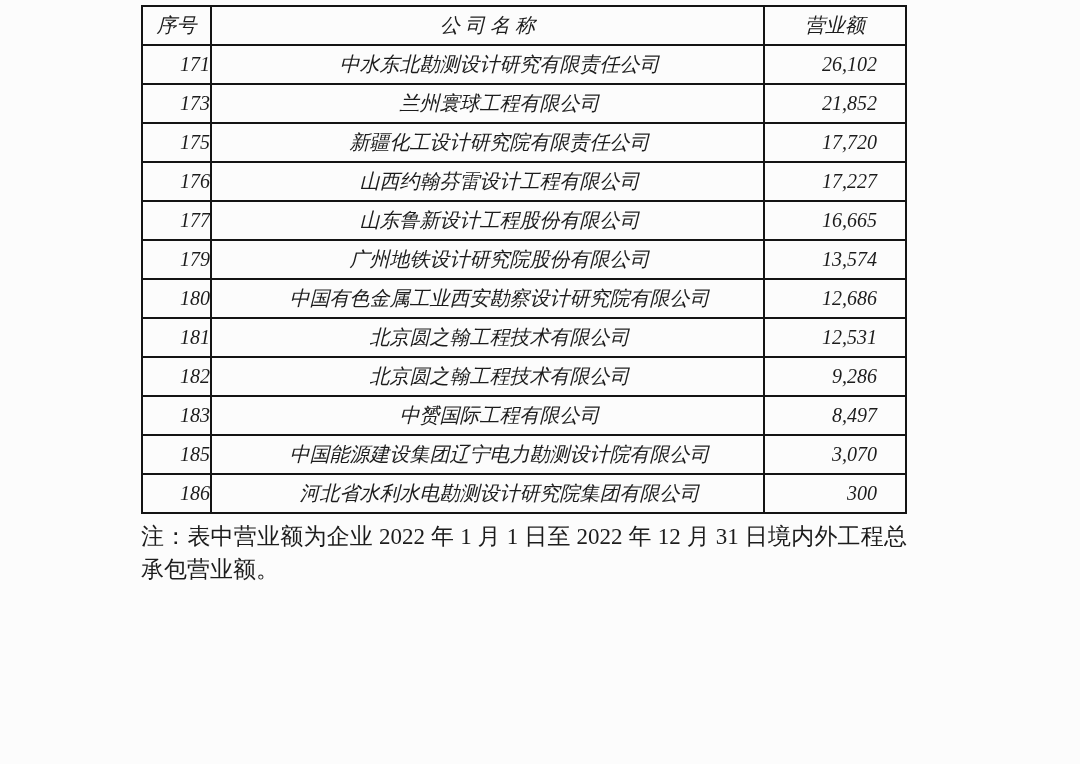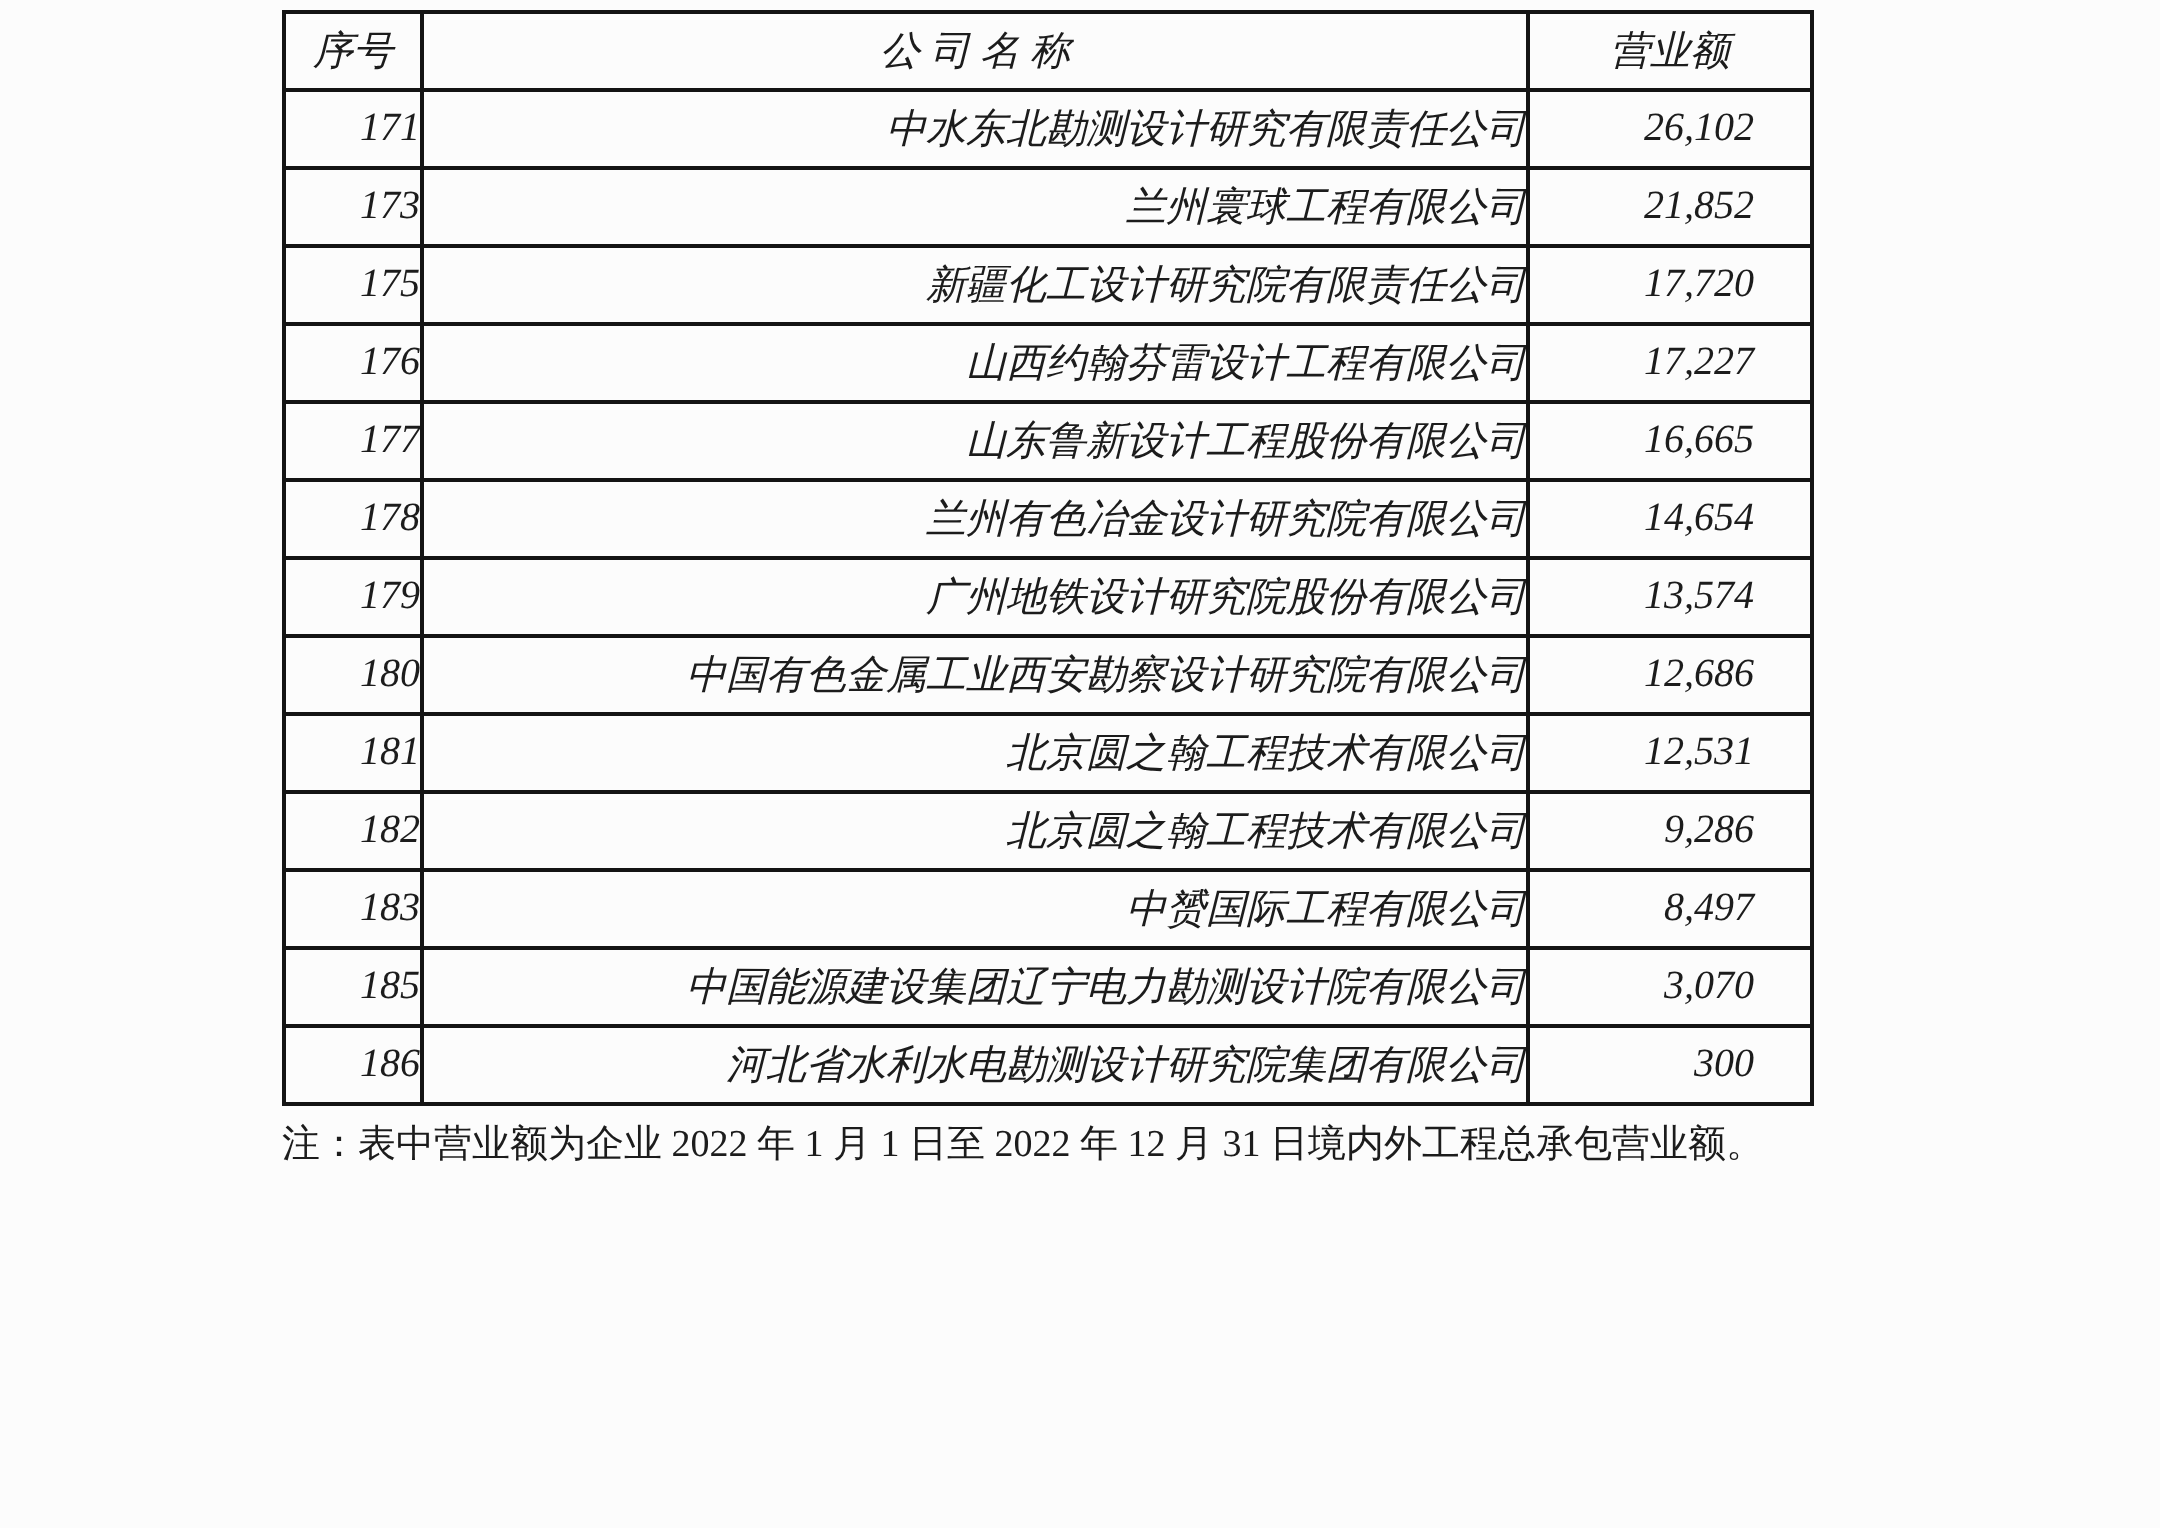--- a/index.html
+++ b/index.html
@@ -31,26 +31,26 @@
     font-weight: normal;
     vertical-align: middle;
     white-space: nowrap;
     overflow: hidden;
   }
   col.c-no { width: 69px; }
   col.c-company { width: 553px; }
   col.c-revenue { width: 142px; }
   th { text-align: center; }
   td.cell-no { text-align: right; }
-  td.cell-company { text-align: right; padding-left: 24px; }
+  td.cell-company { text-align: center; padding-left: 24px; }
   td.cell-revenue { text-align: right; padding-right: 28px; }
   .footnote {
     margin-top: 6px;
     width: 766px;
-    font-size: 19px;
+    font-size: 23px;
     line-height: 1.45;
     text-align: justify;
   }
 </style>
 </head>
 <body>
 
 <div class="doc">
   <table class="rank-table">
     <colgroup>
@@ -85,25 +85,20 @@
           <td class="cell-no">176</td>
           <td class="cell-company">山西约翰芬雷设计工程有限公司</td>
           <td class="cell-revenue">17,227</td>
         </tr>
         <tr>
           <td class="cell-no">177</td>
           <td class="cell-company">山东鲁新设计工程股份有限公司</td>
           <td class="cell-revenue">16,665</td>
         </tr>
         <tr>
-          <td class="cell-no">178</td>
-          <td class="cell-company">兰州有色冶金设计研究院有限公司</td>
-          <td class="cell-revenue">14,654</td>
-        </tr>
-        <tr>
           <td class="cell-no">179</td>
           <td class="cell-company">广州地铁设计研究院股份有限公司</td>
           <td class="cell-revenue">13,574</td>
         </tr>
         <tr>
           <td class="cell-no">180</td>
           <td class="cell-company">中国有色金属工业西安勘察设计研究院有限公司</td>
           <td class="cell-revenue">12,686</td>
         </tr>
         <tr>

